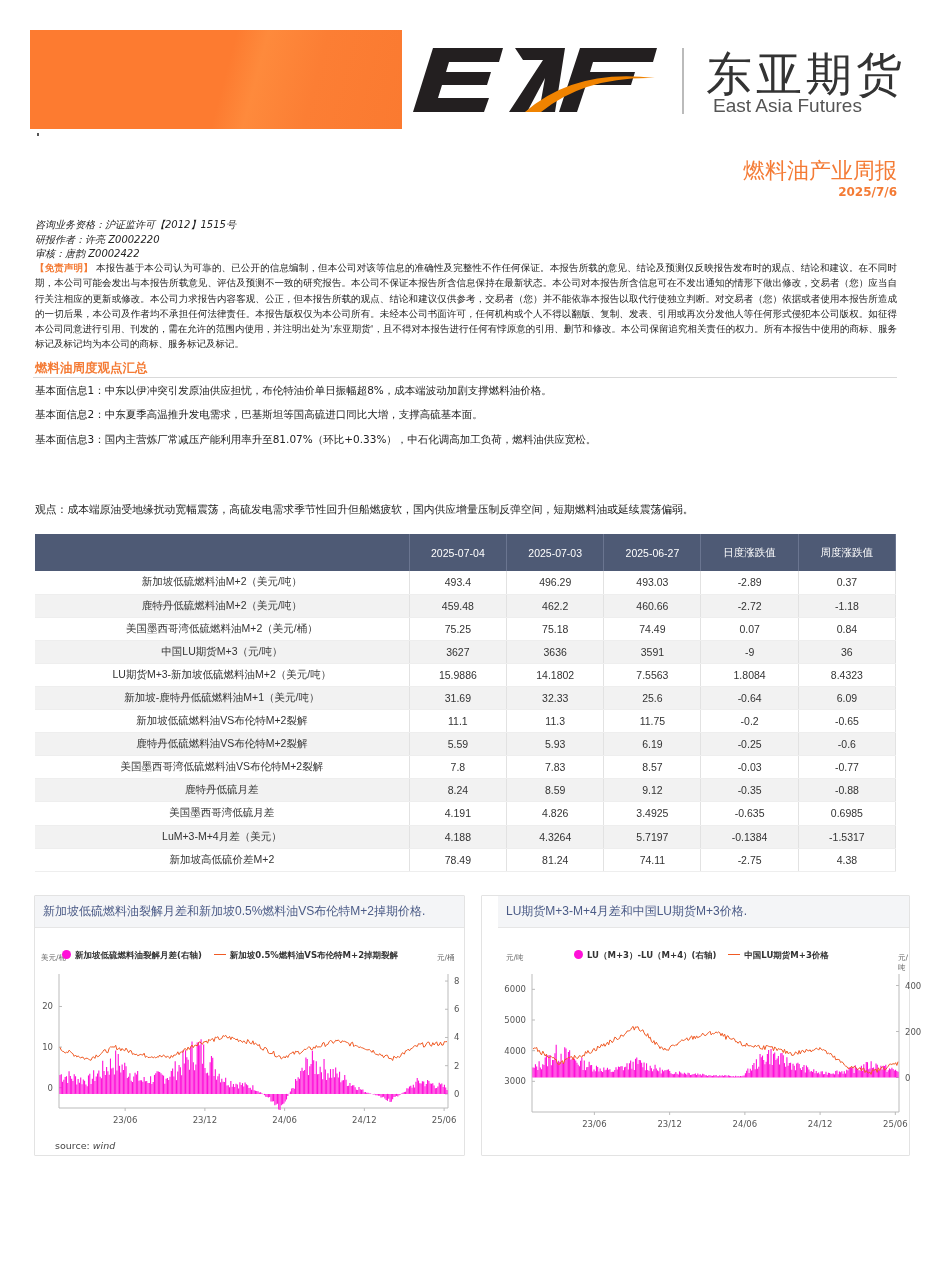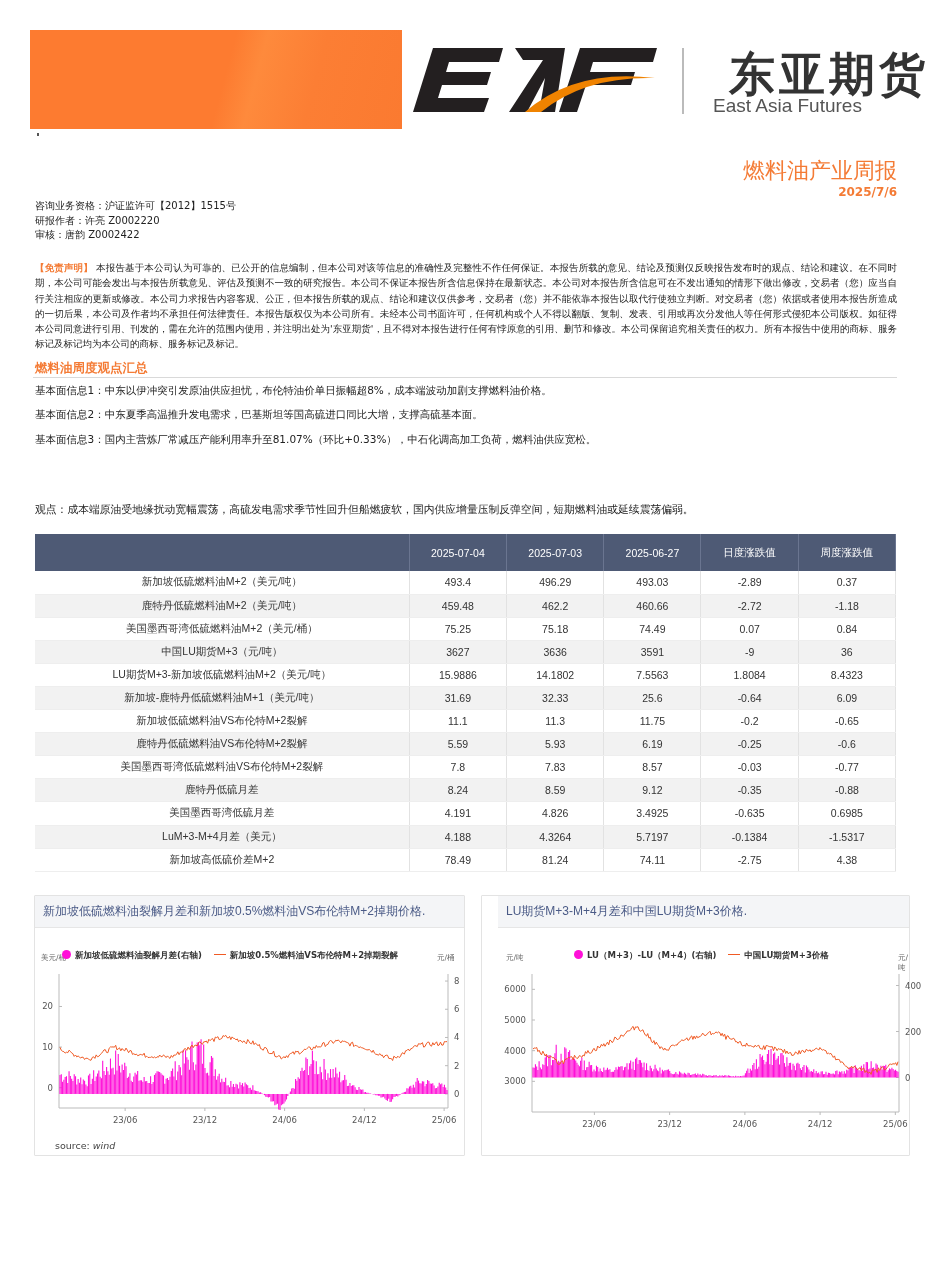--- a/index.html
+++ b/index.html
@@ -5,27 +5,27 @@
   * { box-sizing: border-box; margin: 0; padding: 0; }
   html, body { width: 930px; height: 1273px; background: #ffffff; overflow: hidden; }
   body { font-family: "DejaVu Sans", "Liberation Sans", sans-serif; color: #222; position: relative; }
 
   .banner { position: absolute; left: 30px; top: 30px; width: 372px; height: 99px;
     background: linear-gradient(105deg, #fd7b30 0%, #fd7b30 52%, #fe8a3c 60%, #fc7e34 75%, #fb7a30 100%); }
   .dot { position: absolute; left: 37px; top: 133px; width: 2px; height: 3px; background: #555; }
 
   .logo { position: absolute; left: 405px; top: 40px; width: 495px; height: 85px; }
   .logo-divider { position: absolute; left: 682px; top: 48px; width: 2px; height: 66px; background: #bbb; }
-  .logo-cn { position: absolute; left: 706px; top: 44px; font-size: 46px; letter-spacing: 4px; color: #333; font-weight: bold; margin-left: 23px; }
+  .logo-cn { position: absolute; left: 706px; top: 44px; font-size: 46px; letter-spacing: 4px; color: #333; font-weight: normal; }
   .logo-en { position: absolute; left: 713px; top: 95px; font-size: 19px; color: #555; font-family: "Liberation Sans", sans-serif; }
 
   .report-title { position: absolute; right: 33px; top: 156px; font-size: 22px; font-weight: normal; color: #f47b35; }
   .report-date { position: absolute; right: 33px; top: 185px; font-size: 12px; font-weight: bold; color: #f47b35; }
 
-  .meta { position: absolute; left: 35px; top: 199px; font-size: 10px; line-height: 14.5px; color: #222; }
+  .meta { position: absolute; left: 35px; top: 218px; font-size: 10px; line-height: 14.5px; color: #222; font-style: italic; }
 
   .disclaimer { position: absolute; left: 35px; top: 260px; width: 862px; font-size: 9.5px; line-height: 15.3px; color: #222; text-align: justify; }
   .disclaimer .tag { color: #f47b35; font-weight: bold; }
 
   .section-title { position: absolute; left: 35px; top: 360px; font-size: 12.5px; font-weight: bold; color: #f47b35; }
   .section-rule { position: absolute; left: 33px; top: 377px; width: 864px; height: 1px; background: #d9d9d9; }
   .info-list { position: absolute; left: 35px; top: 383px; font-size: 10.5px; color: #222; }
   .info-list div { height: 24.3px; line-height: 14px; }
 
   .viewpoint { position: absolute; left: 35px; top: 503px; font-size: 10.8px; color: #222; }

